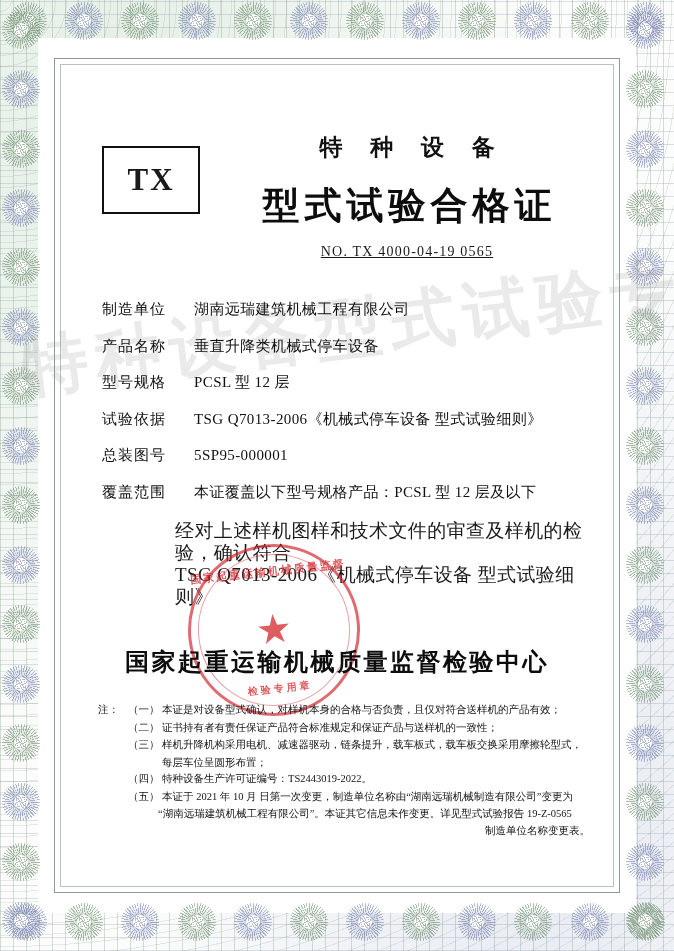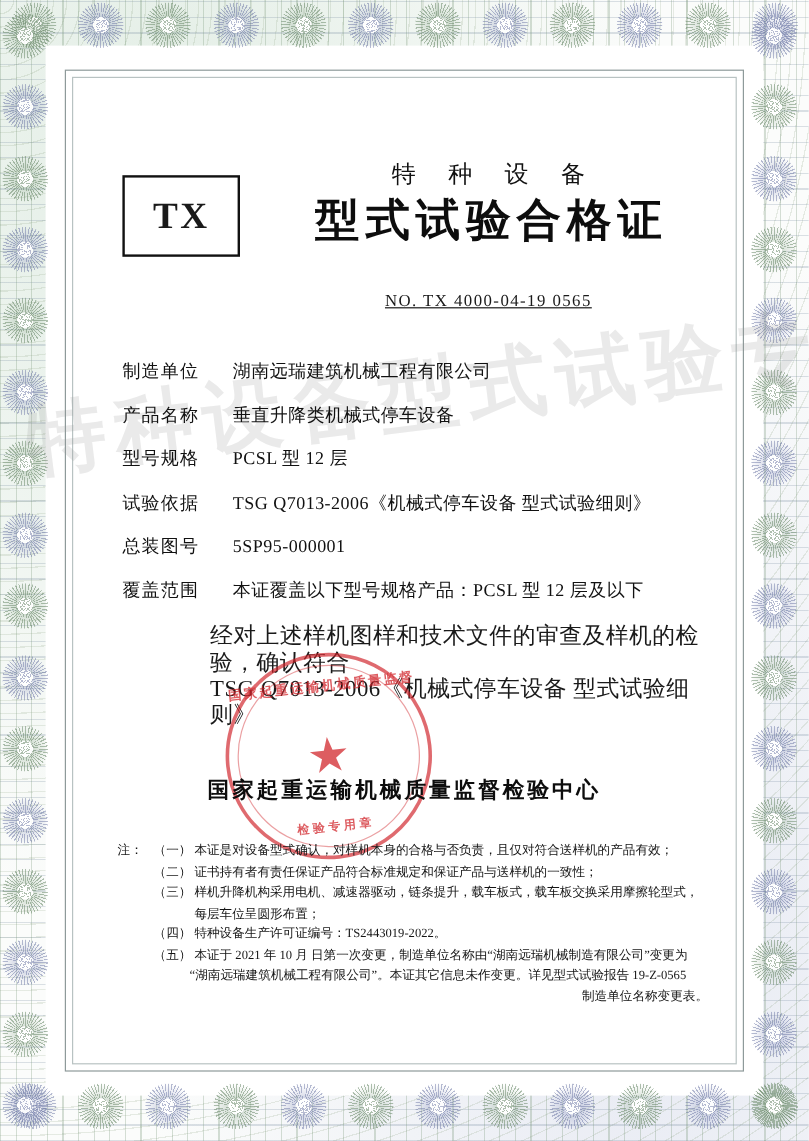--- a/index.html
+++ b/index.html
@@ -109,25 +109,25 @@
   }
 
   .title-block {
     position: absolute;
     left: 140px;
     right: 0;
     top: 58px;
     text-align: center;
   }
   .title-small {
-    font-size: 20px;
+    font-size: 23px;
     letter-spacing: 11px;
-    font-weight: normal;
+    font-weight: bold;
     color: #111;
-    margin-bottom: 0;
+    margin-bottom: 18px;
     text-indent: 11px;
   }
   .title-big {
     font-size: 37px;
     letter-spacing: 5px;
     font-weight: bold;
     color: #0d0d0d;
     text-indent: 5px;
   }
   .cert-no {
@@ -187,21 +187,21 @@
     align-items: baseline;
   }
   .issue-row .field-label { width: 92px; }
 
   .authority {
     position: absolute;
     left: 0;
     right: 0;
     top: 572px;
     text-align: center;
-    font-size: 18px;
+    font-size: 24px;
     font-weight: bold;
     letter-spacing: 2.5px;
     color: #0d0d0d;
   }
 
   
   .seal {
     position: absolute;
     left: 118px;
     top: 470px;

